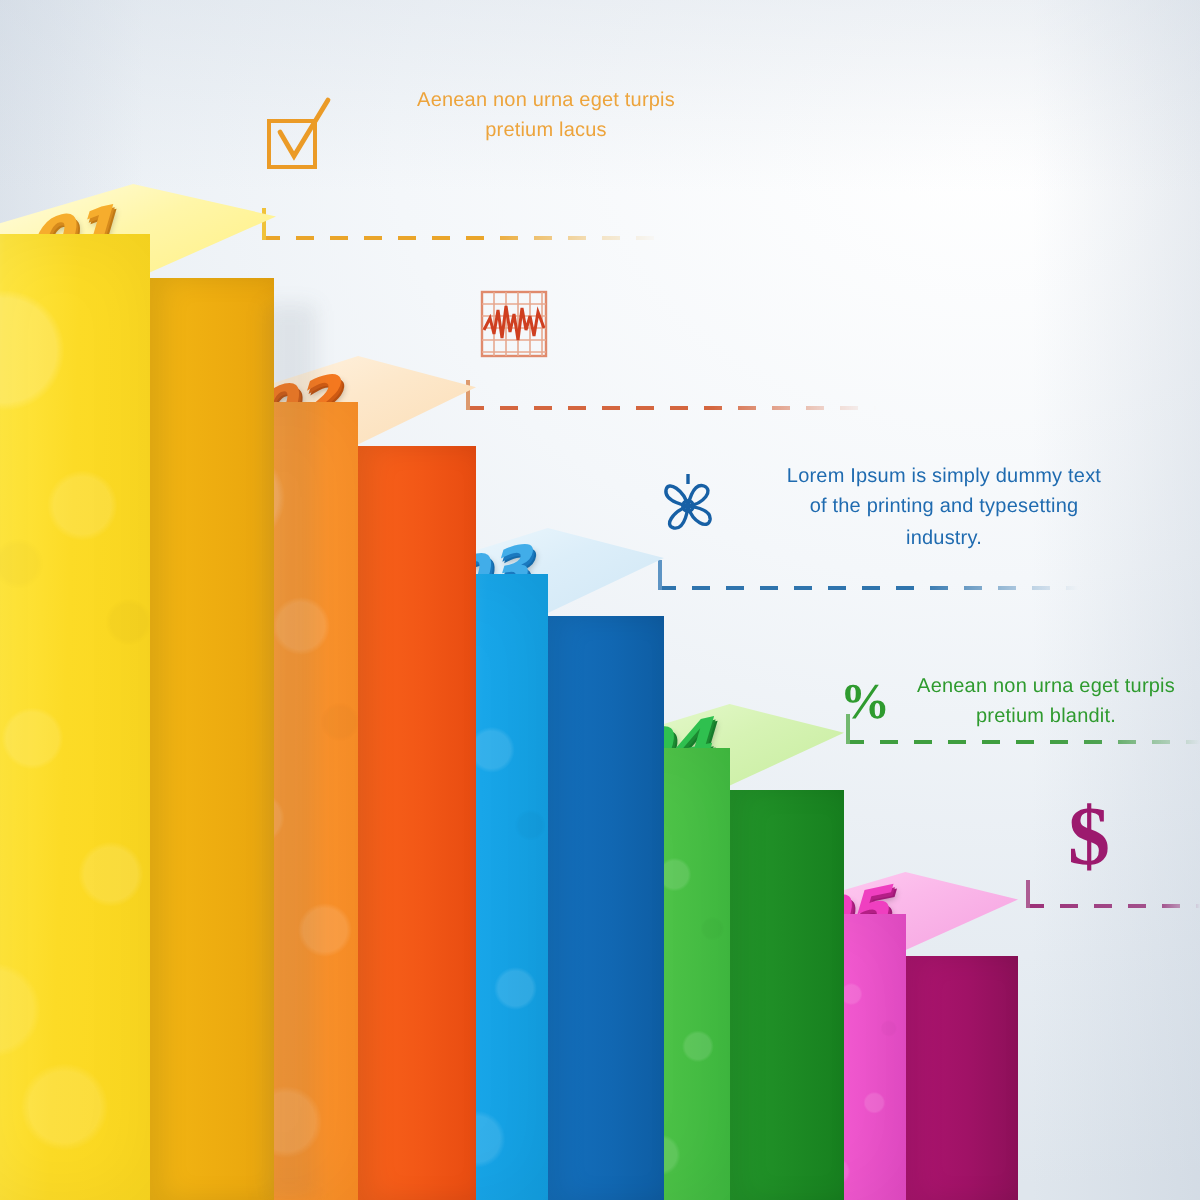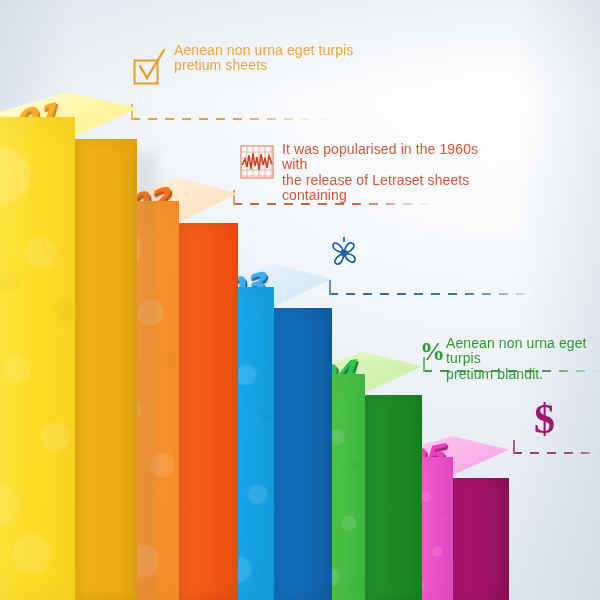--- a/index.html
+++ b/index.html
@@ -63,21 +63,21 @@
     position:absolute; background:rgba(80,95,110,.20);
     filter:blur(5px);
   }
 
   
   .dash { position:absolute; height:2px; }
 
   
   .callout { position:absolute; z-index:6; }
   .callout .txt {
-    font-size:14px; line-height:15.4px; letter-spacing:.1px;
+    font-size:10px; line-height:15.4px; letter-spacing:.1px;text-align:center;
   }
   .ico { position:absolute; }
 
   
   .pin { position:absolute; width:2px; }
 </style>
 </head>
 <body>
 
 <div id="stage">
@@ -187,55 +187,55 @@
 
   <div class="callout" style="left:132px; top:43px; width:240px;">
     <span class="ico" style="left:0; top:5px;">
       <svg width="36" height="38" viewBox="0 0 36 38">
         <rect x="2.5" y="12.5" width="23" height="23" fill="none" stroke="#eb9b27" stroke-width="2"></rect>
         <path d="M8 18 L15 30 L32 2" fill="none" stroke="#eb9b27" stroke-width="2.4" stroke-linecap="round"></path>
       </svg>
     </span>
     <div class="txt" style="margin-left:42px; color:#eda43c;">
       <div>Aenean non urna eget turpis</div>
-      <div>pretium sheets</div>
+      <div>pretium lacus</div>
     </div>
   </div>
 
   <div class="callout" style="left:240px; top:142px; width:245px;">
     <span class="ico" style="left:0; top:3px;">
       <svg width="34" height="34" viewBox="0 0 34 34">
         <rect x="1" y="1" width="32" height="32" fill="none" stroke="#e08a6c" stroke-width="1.2"></rect>
         <g stroke="#e7a88f" stroke-width=".8">
           <path d="M1 7H33 M1 13H33 M1 19H33 M1 25H33 M1 31H33"></path>
           <path d="M7 1V33 M13 1V33 M19 1V33 M25 1V33 M31 1V33"></path>
         </g>
         <path d="M2 20 L5 14 L7 22 L9 10 L11 24 L13 8 L15 21 L17 12 L19 25 L21 9 L23 20 L25 13 L27 23 L29 11 L32 19" fill="none" stroke="#cf3f20" stroke-width="1.5"></path>
       </svg>
     </span>
-    <div class="txt" style="margin-left:42px; color:#d5563a;">
-      <div>It was popularised in the 1960s with</div>
-      <div>the release of Letraset sheets</div>
-      <div>containing</div>
-    </div>
   </div>
 
   <div class="callout" style="left:325px; top:231px; width:250px;">
     <span class="ico" style="left:0; top:4px;">
       <svg width="38" height="38" viewBox="0 0 38 38">
         <g fill="none" stroke="#1760a5" stroke-width="1.7" stroke-linejoin="round">
           <path d="M19 18 C19 18 21 6 27 8 C32 10 27 17 19 18 Z"></path>
           <path d="M19 18 C19 18 31 19 30 25 C29 30 21 26 19 18 Z"></path>
           <path d="M19 18 C19 18 18 30 12 29 C7 28 11 21 19 18 Z"></path>
           <path d="M19 18 C19 18 7 16 8 10 C9 5 17 10 19 18 Z"></path>
           <circle cx="19" cy="18" r="2.6"></circle>
           <path d="M19 2 V7"></path>
         </g>
       </svg>
     </span>
+    <div class="txt" style="margin-left:44px; color:#1f6bb0;">
+      <div>Lorem Ipsum is simply dummy text</div>
+      <div>of the printing and typesetting</div>
+      <div>industry.</div>
+    </div>
   </div>
 
   <div class="callout" style="left:420px; top:336px; width:180px;">
     <span class="ico" style="left:0; top:2px; font-size:25px; font-weight:bold; color:#2f9b2f; font-family:'Liberation Serif', serif;">%</span>
     <div class="txt" style="margin-left:26px; color:#2f9b2f;">
       <div>Aenean non urna eget turpis</div>
       <div>pretium blandit.</div>
     </div>
   </div>
 

